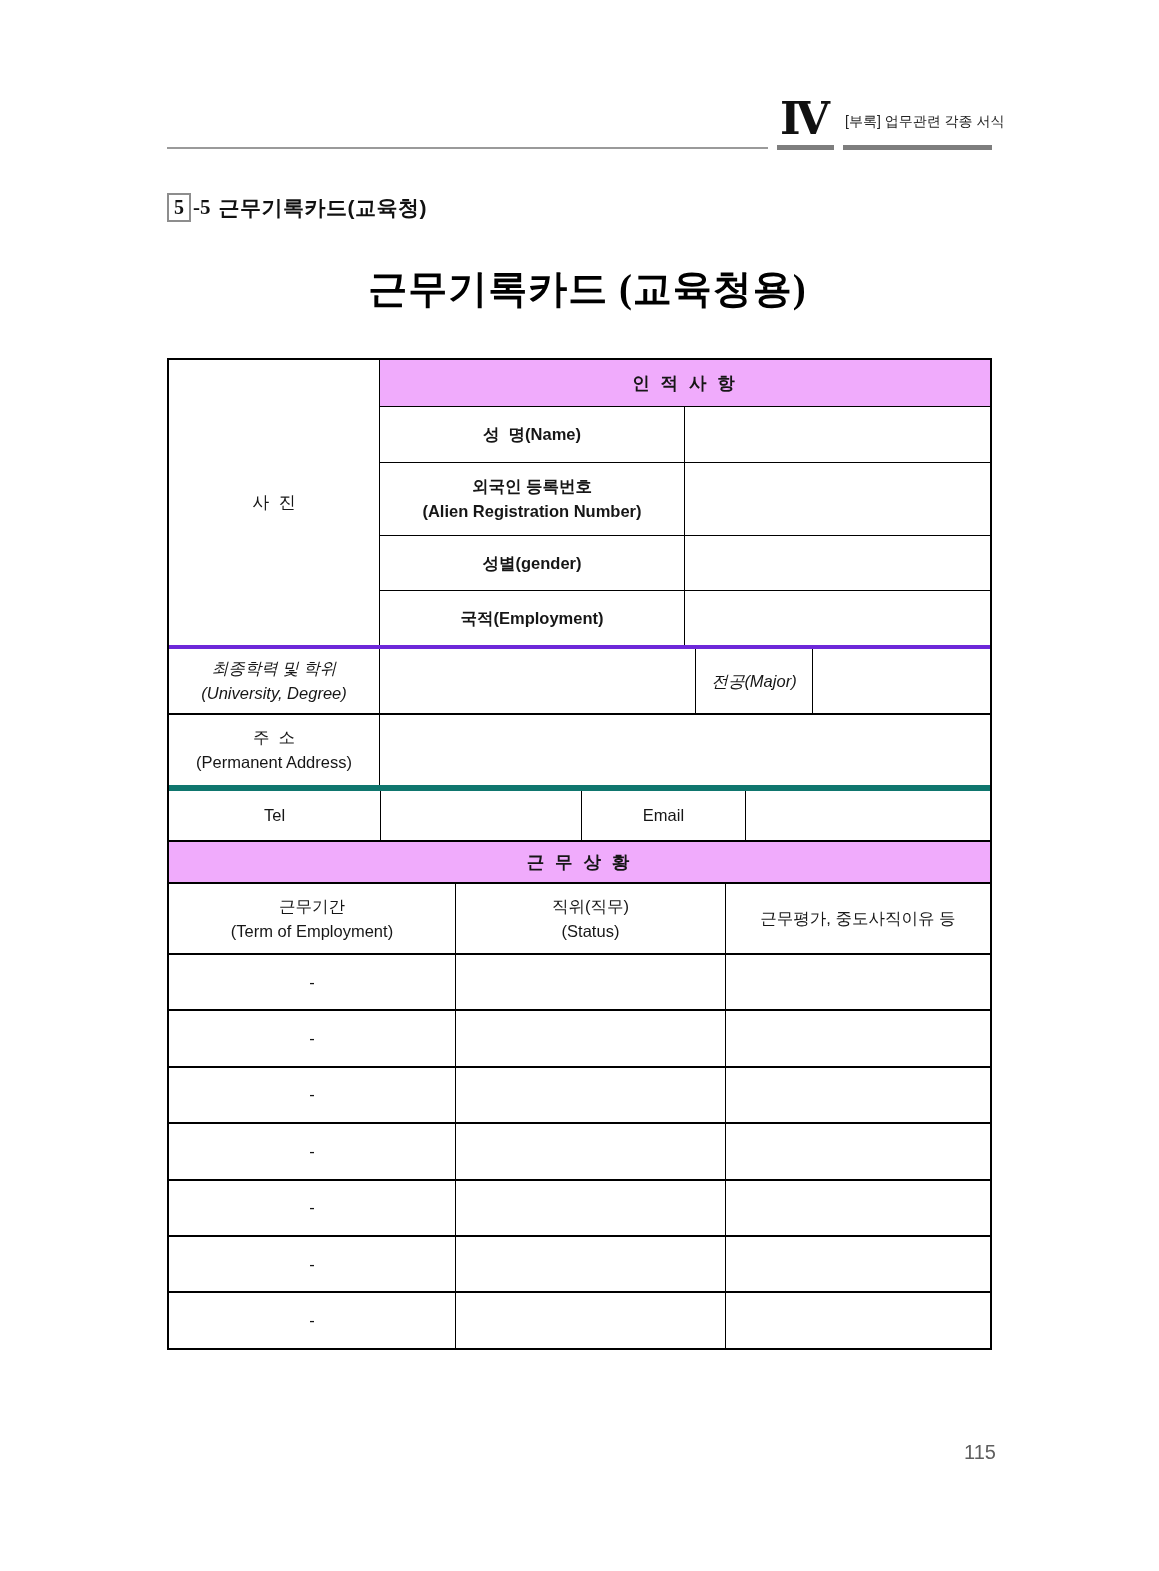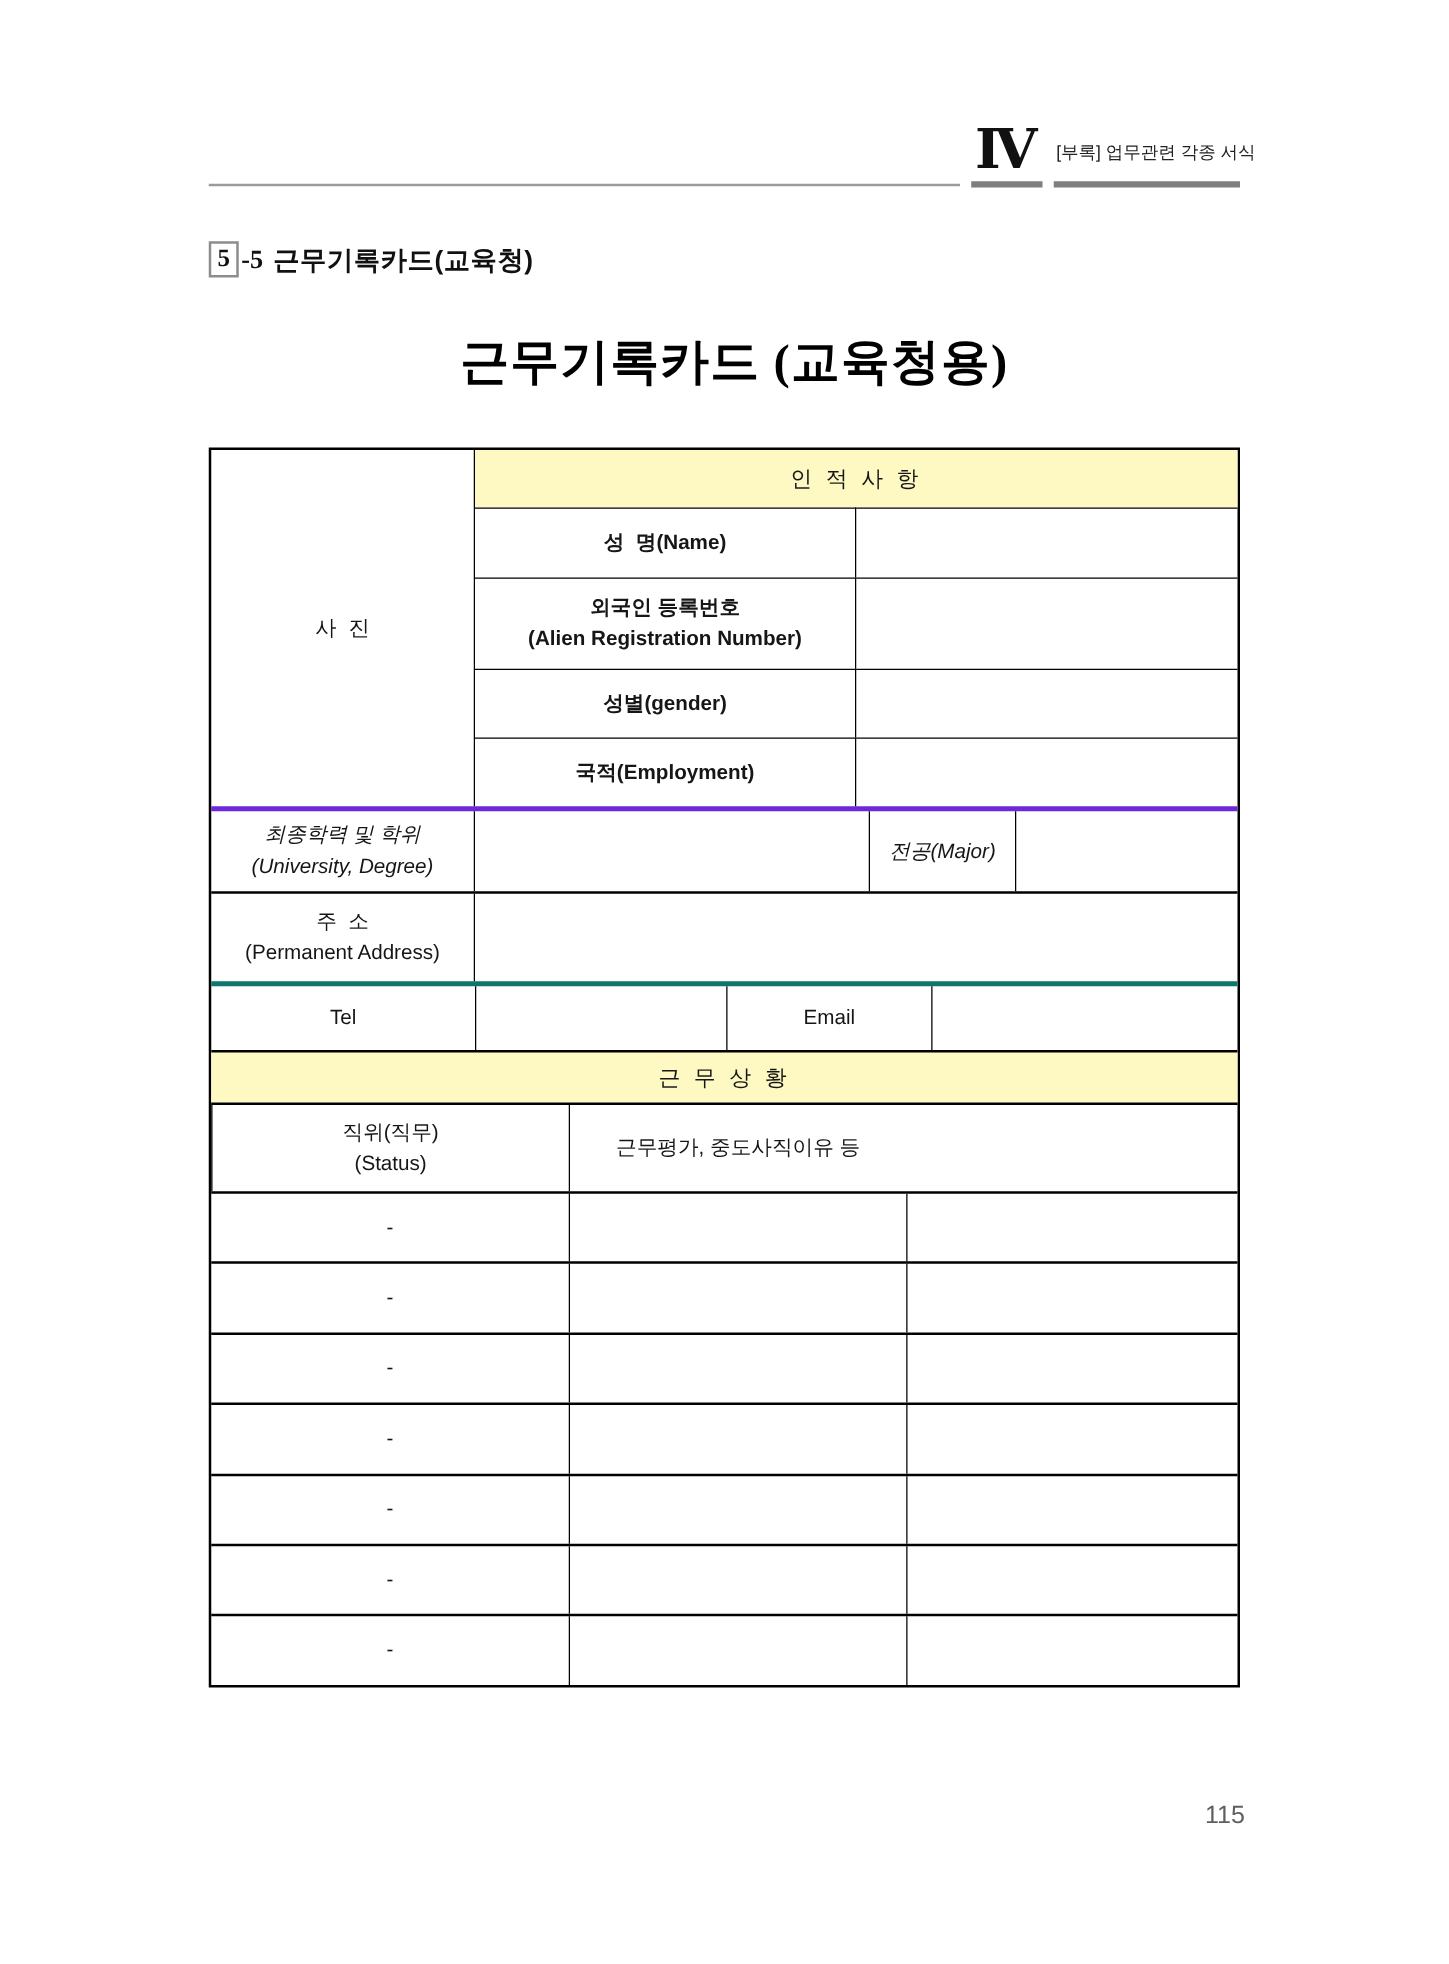--- a/index.html
+++ b/index.html
@@ -61,21 +61,21 @@
   
   .form-table {
     position:absolute; left:167px; top:358px; width:825px;
     border:2px solid #000; background:#fff;
   }
   .cell {
     display:flex; align-items:center; justify-content:center;
     text-align:center; font-size:16.5px; line-height:1.5;
     white-space:pre-wrap; color:#161616;
   }
-  .gray { background:#fef9c3; font-weight:normal; font-size:17.5px; letter-spacing:3px; }
+  .gray { background:#f0abfc; font-weight:bold; font-size:17.5px; letter-spacing:3px; }
 
   .sec1 { display:flex; }
   .photo-cell { width:211px; border-right:1.5px solid #000; font-size:17px; }
   .sec1-right {
     flex:1; display:grid;
     grid-template-columns:305px 1fr;
     grid-template-rows:46px 56px 73px 55px 55px;
   }
   .sec1-right .hdr { grid-column:1 / -1; }
   .sec1-right .bt { border-top:1.5px solid #000;font-weight:bold; }
@@ -84,21 +84,21 @@
   .sec2 {
     display:grid; grid-template-columns:211px 316px 117px 1fr;
     height:68px; border-top:4px solid #6d28d9;font-style:italic;
   }
   .sec3 {
     display:grid; grid-template-columns:211px 1fr;
     height:72px; border-top:2px solid #000;
   }
   .sec4 {
     display:grid; grid-template-columns:212px 201px 164px 1fr;
-    height:55px; border-top:4px solid #0f766e;
+    height:55px; border-top:6px solid #0f766e;
   }
   .sec2 .br, .sec3 .br, .sec4 .br { border-right:1.5px solid #000; }
 
   .sec5 { height:42px; border-top:2px solid #000; }
 
   .sec6 {
     display:grid; grid-template-columns:286px 270px 1fr;
     height:71px; border-top:2px solid #000;
   }
   .work-row {
@@ -175,20 +175,22 @@
     <div class="sec4">
       <div class="cell br">Tel</div>
       <div class="cell br"></div>
       <div class="cell br">Email</div>
       <div class="cell"></div>
     </div>
 
     <div class="cell gray sec5">근 무 상 황</div>
 
     <div class="sec6">
+      <div class="cell">근무기간
+(Term of Employment)</div>
       <div class="cell bl">직위(직무)
 (Status)</div>
       <div class="cell bl">근무평가, 중도사직이유 등</div>
     </div>
 
     <div id="work-rows">
         <div class="work-row">
           <div class="wcell">-</div>
           <div class="wcell bl"></div>
           <div class="wcell bl"></div>

